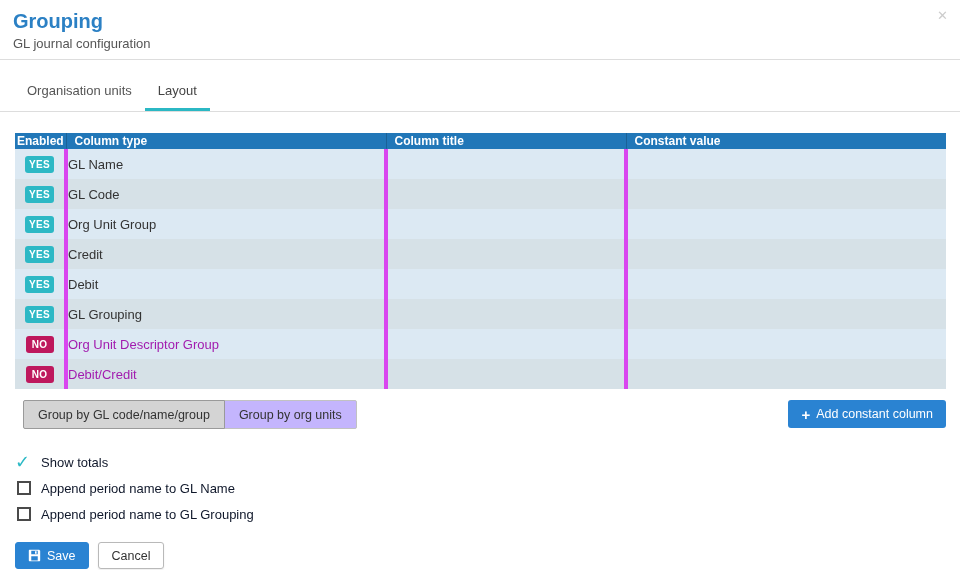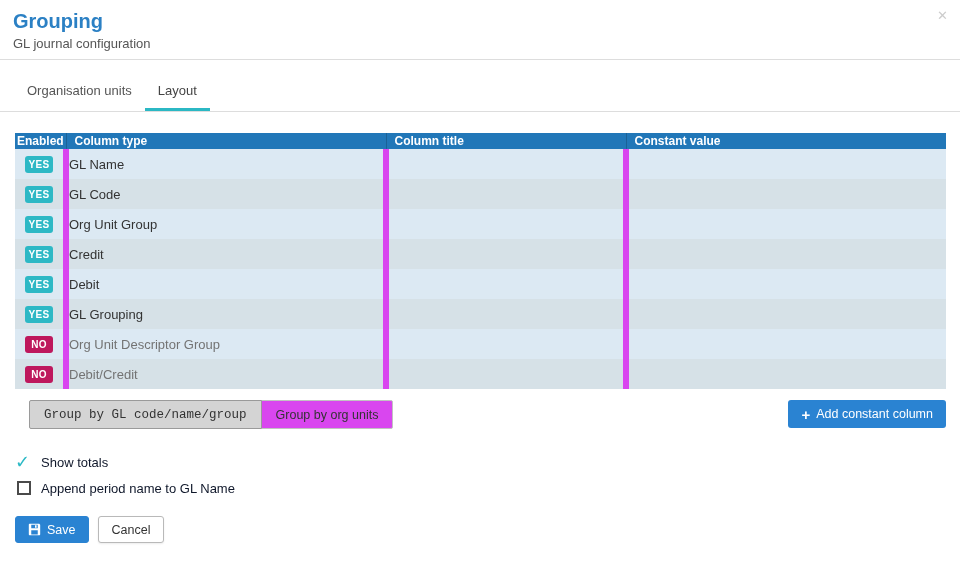--- a/index.html
+++ b/index.html
@@ -22,39 +22,39 @@
 
   
   .content { padding: 0 14px 0 15px; }
 
   
   table.layout-table { width: 931px; border-collapse: collapse; table-layout: fixed; margin-top: 21px; }
   .layout-table thead th { background: #2177b8; color: #fff; font-size: 12px; font-weight: 700;
     height: 16px; text-align: left; padding: 0 8px; border-left: 1px solid rgba(0,0,0,0.18); }
   .layout-table thead th:first-child { border-left: none; text-align: center; padding: 0 2px; }
   .layout-table tbody td { height: 30px; font-size: 13px; padding: 0 0;
-    border-left: 6px solid #d946ef; }
+    border-left: 4px solid #d946ef; }
   .layout-table tbody td:first-child { border-left: none; text-align: center; padding: 0 8px; }
   .layout-table tbody tr:nth-child(odd) td { background: #dce9f3; }
   .layout-table tbody tr:nth-child(even) td { background: #d6e1e7; }
-  .layout-table tbody tr.disabled td.coltype { color: #737373; }
+  .layout-table tbody tr.disabled td.coltype { color: #a21caf; }
 
   .badge { display: inline-block; min-width: 28px; padding: 3px 4px; border-radius: 3px;
     font-size: 10px; font-weight: 700; color: #fff; text-align: center; letter-spacing: 0.3px;
     cursor: pointer; }
   .badge.yes { background: #2db8c5; }
   .badge.no  { background: #be185d; }
 
   
   .controls-row { display: flex; justify-content: space-between; align-items: flex-start; margin-top: 11px; }
   .toggle-group { display: flex; }
-  .toggle-btn { font-size: 12.5px; color: #333; background: #d946ef; border: 1px solid #c2c2c2;
+  .toggle-btn { font-size: 12.5px; color: #333; background: #c4b5fd; border: 1px solid #c2c2c2;
     height: 29px; padding: 0 14px; cursor: pointer; margin-left: -1px;
     font-family: "Liberation Sans", sans-serif; }
-  .toggle-btn:first-child { margin-left: 14px; border-radius: 2px 0 0 2px; font-family: Liberation Mono, monospace; }
+  .toggle-btn:first-child { margin-left: 8px; border-radius: 2px 0 0 2px; }
   .toggle-btn:last-child { border-radius: 0 2px 2px 0; }
   .toggle-btn.selected { background: #d4d4d4; border-color: #9a9a9a; z-index: 1; position: relative; }
 
   .add-btn { background: #2a83d2; color: #fff; border: none; border-radius: 3px;
     font-size: 12.5px; height: 28px; padding: 0 13px; cursor: pointer;
     font-family: "Liberation Sans", sans-serif; display: flex; align-items: center; gap: 6px; }
   .add-btn .plus { font-size: 15px; font-weight: 700; line-height: 1; }
 
   
   .checkbox-section { margin-top: 20px; }
@@ -173,20 +173,24 @@
 
     <div class="checkbox-section" id="checkboxes">
         <div class="checkbox-row checked">
           <span class="check">✓</span>
           <span class="cb-label">Show totals</span>
         </div>
         <div class="checkbox-row">
           <span class="box"></span>
           <span class="cb-label">Append period name to GL Name</span>
         </div>
+        <div class="checkbox-row">
+          <span class="box"></span>
+          <span class="cb-label">Append period name to GL Grouping</span>
+        </div>
       </div>
 
     <div class="footer">
       <button class="save-btn">
         <span style="display:flex">
           <svg width="13" height="13" viewBox="0 0 16 16">
             <path fill="#fff" fill-rule="evenodd" d="M2.2 1h11.6L15 2.2v11.6c0 .7-.5 1.2-1.2 1.2H2.2c-.7 0-1.2-.5-1.2-1.2V2.2C1 1.5 1.5 1 2.2 1zm1.8 1v4.5h8V2h-8zm4.6.7h2v3h-2v-3zM4 14h8V9H4v5z"></path>
           </svg>
         </span>
         <span>Save</span>

